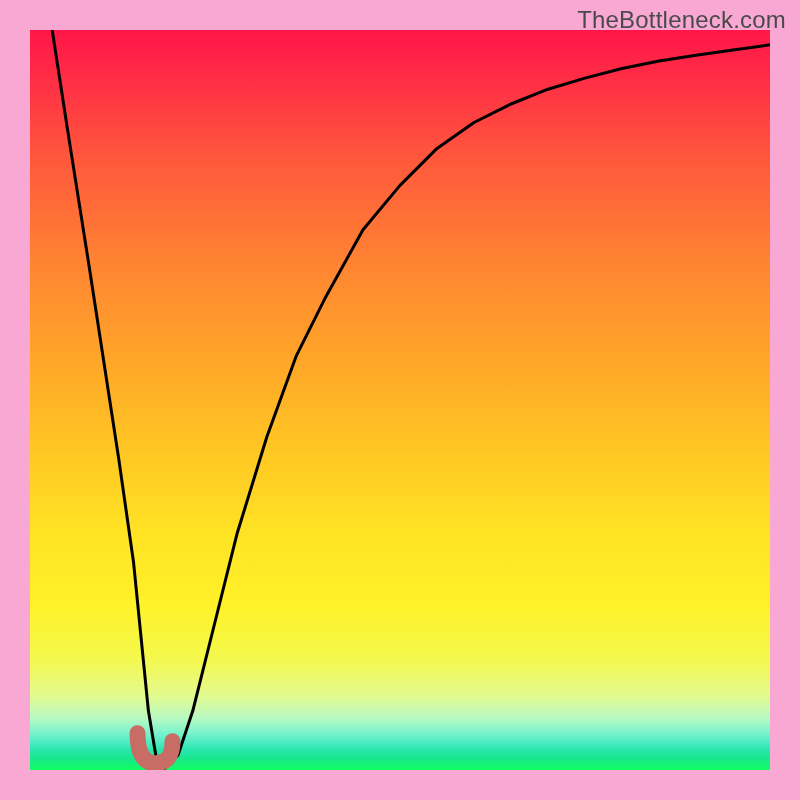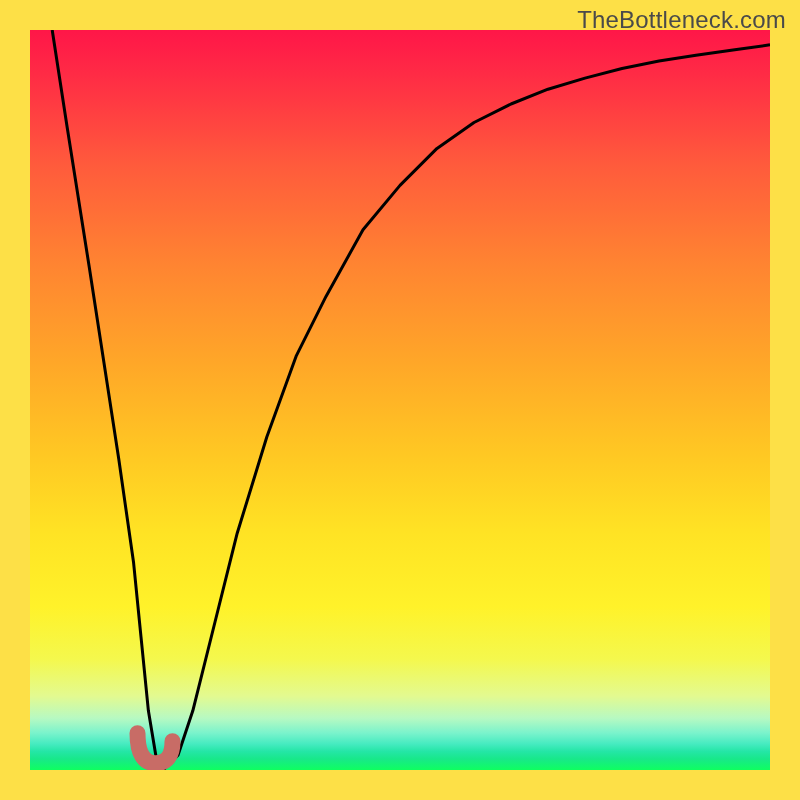--- a/index.html
+++ b/index.html
@@ -1,20 +1,20 @@
 <!DOCTYPE html>
 <html><head>
 <meta charset="utf-8">
 <style>
   * { margin: 0; padding: 0; box-sizing: border-box; }
   html, body { width: 800px; height: 800px; overflow: hidden; background: #000; font-family: Arial, sans-serif; }
   .frame {
     position: relative;
     width: 800px; height: 800px;
-    background: #fde047;
+    background: #f9a8d4;
     padding-left: 23px;
   }
   .plot-area {
     position: absolute;
     left: 30px; top: 30px;
     width: 740px; height: 740px;
     background: linear-gradient(to bottom,
       #ff1648 0%,
       #ff2b45 6%,
       #ff5a3c 18%,

